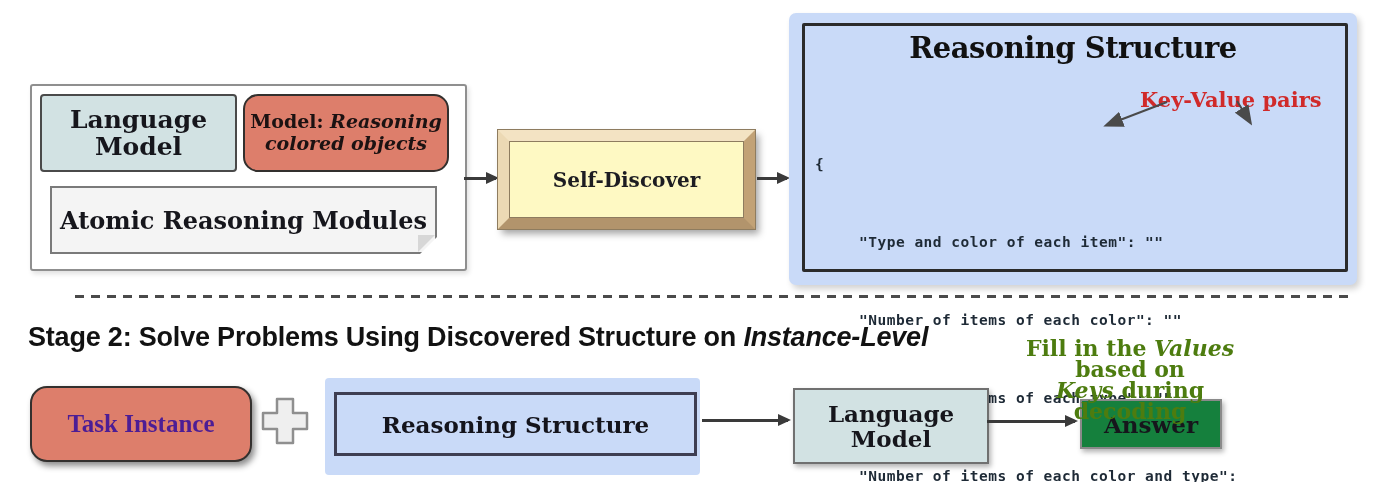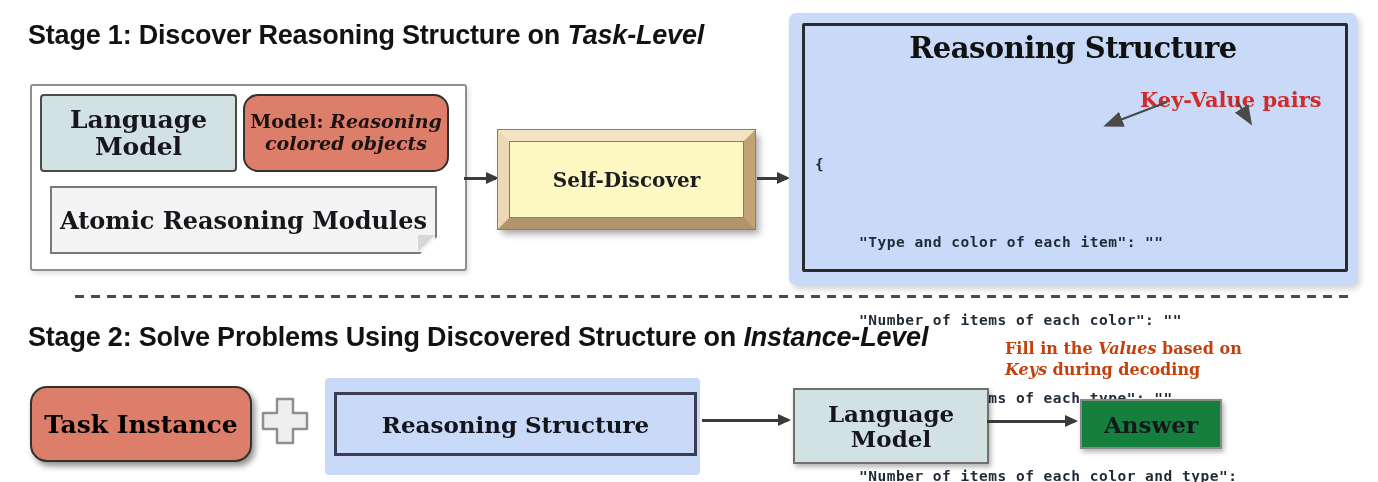--- a/index.html
+++ b/index.html
@@ -59,45 +59,44 @@
         white-space:pre;}
   .code .ind{margin-left:44px;}
 
   
   .divider{position:absolute;left:75px;top:295px;width:1273px;height:3px;
            background:repeating-linear-gradient(90deg,#4a4a4a 0 9px,transparent 9px 16px);}
 
   
   .task-instance{position:absolute;left:30px;top:386px;width:218px;height:72px;background:#dd7e6b;
                  border:2px solid #33302e;border-radius:17px;display:flex;justify-content:center;
-                 align-items:center;font-weight:bold;font-size:25px;color:#000000;
-                 box-shadow:3px 4px 6px rgba(0,0,0,0.45);}
+                 align-items:center;font-weight:bold;font-size:25px;color:#4c1d95;
+                 box-shadow:3px 4px 6px rgba(0,0,0,0.45);font-family:Liberation Serif, serif;}
   .plus-wrap{position:absolute;left:258px;top:394px;width:54px;height:54px;}
   .panel2{position:absolute;left:325px;top:378px;width:375px;height:97px;background:#c9daf8;
           border-radius:4px;}
   .rs2-box{position:absolute;left:334px;top:392px;width:357px;height:58px;background:#c9daf8;
            border:3px solid #3e3e52;display:flex;justify-content:center;align-items:center;
            font-weight:bold;font-size:23px;color:#14141c;}
   .lm2-box{position:absolute;left:793px;top:388px;width:192px;height:72px;background:#d2e2e3;
            border:2px solid #707070;display:flex;flex-direction:column;justify-content:center;
            align-items:center;font-weight:bold;font-size:23px;line-height:1.1;color:#16161c;
            box-shadow:2px 3px 5px rgba(0,0,0,0.3);}
   .answer-box{position:absolute;left:1080px;top:399px;width:138px;height:46px;background:#15803d;
               border:2px solid #8a8a8a;display:flex;justify-content:center;align-items:center;
               font-weight:bold;font-size:23px;color:#16161c;box-shadow:2px 3px 5px rgba(0,0,0,0.3);}
-  .fill-note{position:absolute;left:1005px;top:338px;width:250px;
-             font-weight:bold;font-size:16px;line-height:21px;color:#c2410c;}
+  .fill-note{position:absolute;left:1005px;top:338px;width:250px;text-align:center;
+             font-weight:bold;font-size:22px;line-height:21px;color:#4d7c0f;}
   .fill-note .it{font-style:italic;}
 </style>
 </head>
 <body>
 
 <div id="canvas">
 
-  <div class="sans-title" style="left:28px;top:20px;"><span>Stage 1: Discover Reasoning Structure on </span><span class="it">Task-Level</span></div>
 
   <div class="container1"></div>
 
   <div class="lm-box">
     <span>Language</span>
     <span>Model</span>
   </div>
 
   <div class="task-box">
     <span><span>Model: </span><span class="it">Reasoning</span></span>

